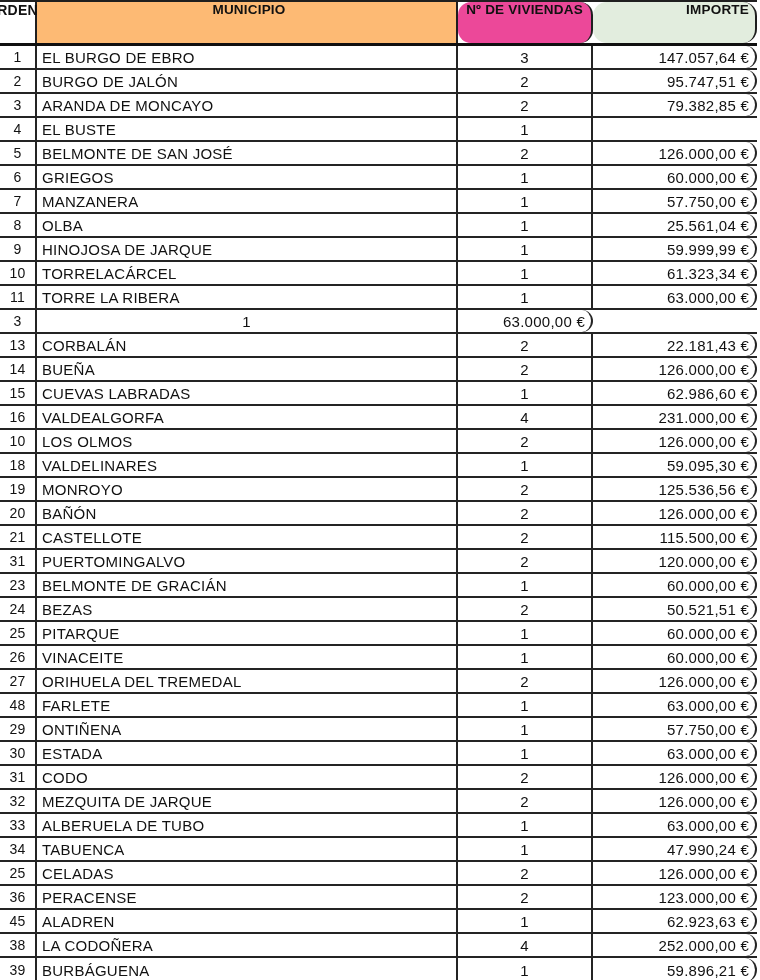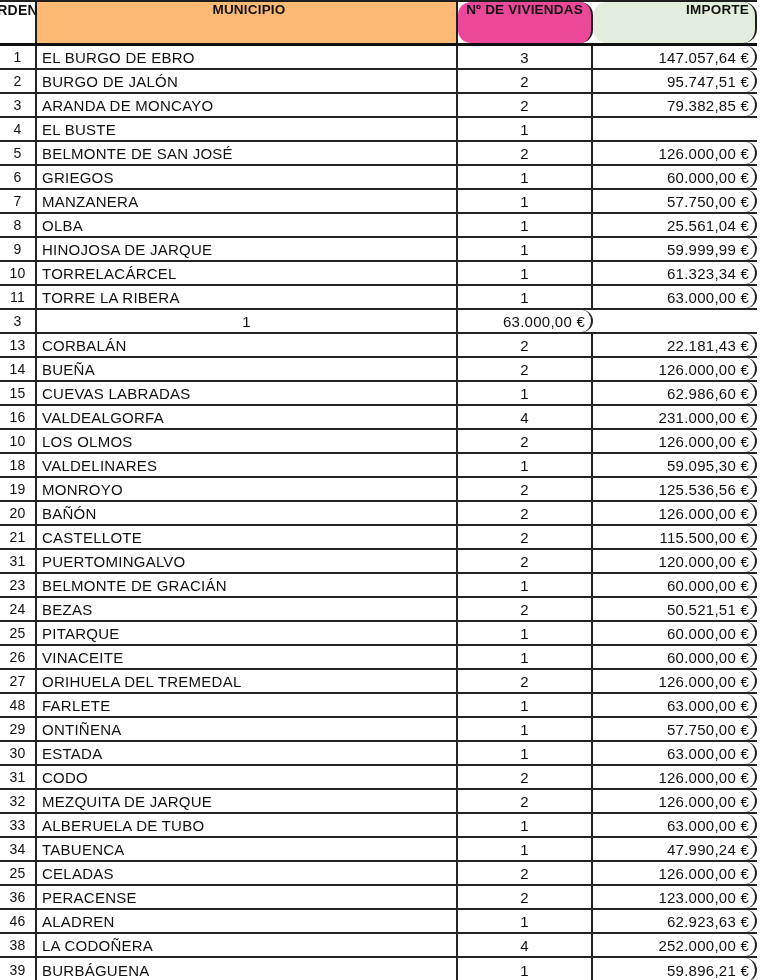--- a/index.html
+++ b/index.html
@@ -280,21 +280,21 @@
         <div class="cell c2">2</div>
         <div class="cell c3">126.000,00 €</div>
       </div>
       <div class="row">
         <div class="cell c0">36</div>
         <div class="cell c1">PERACENSE</div>
         <div class="cell c2">2</div>
         <div class="cell c3">123.000,00 €</div>
       </div>
       <div class="row">
-        <div class="cell c0">46</div>
+        <div class="cell c0">45</div>
         <div class="cell c1">ALADREN</div>
         <div class="cell c2">1</div>
         <div class="cell c3">62.923,63 €</div>
       </div>
       <div class="row">
         <div class="cell c0">38</div>
         <div class="cell c1">LA CODOÑERA</div>
         <div class="cell c2">4</div>
         <div class="cell c3">252.000,00 €</div>
       </div>

